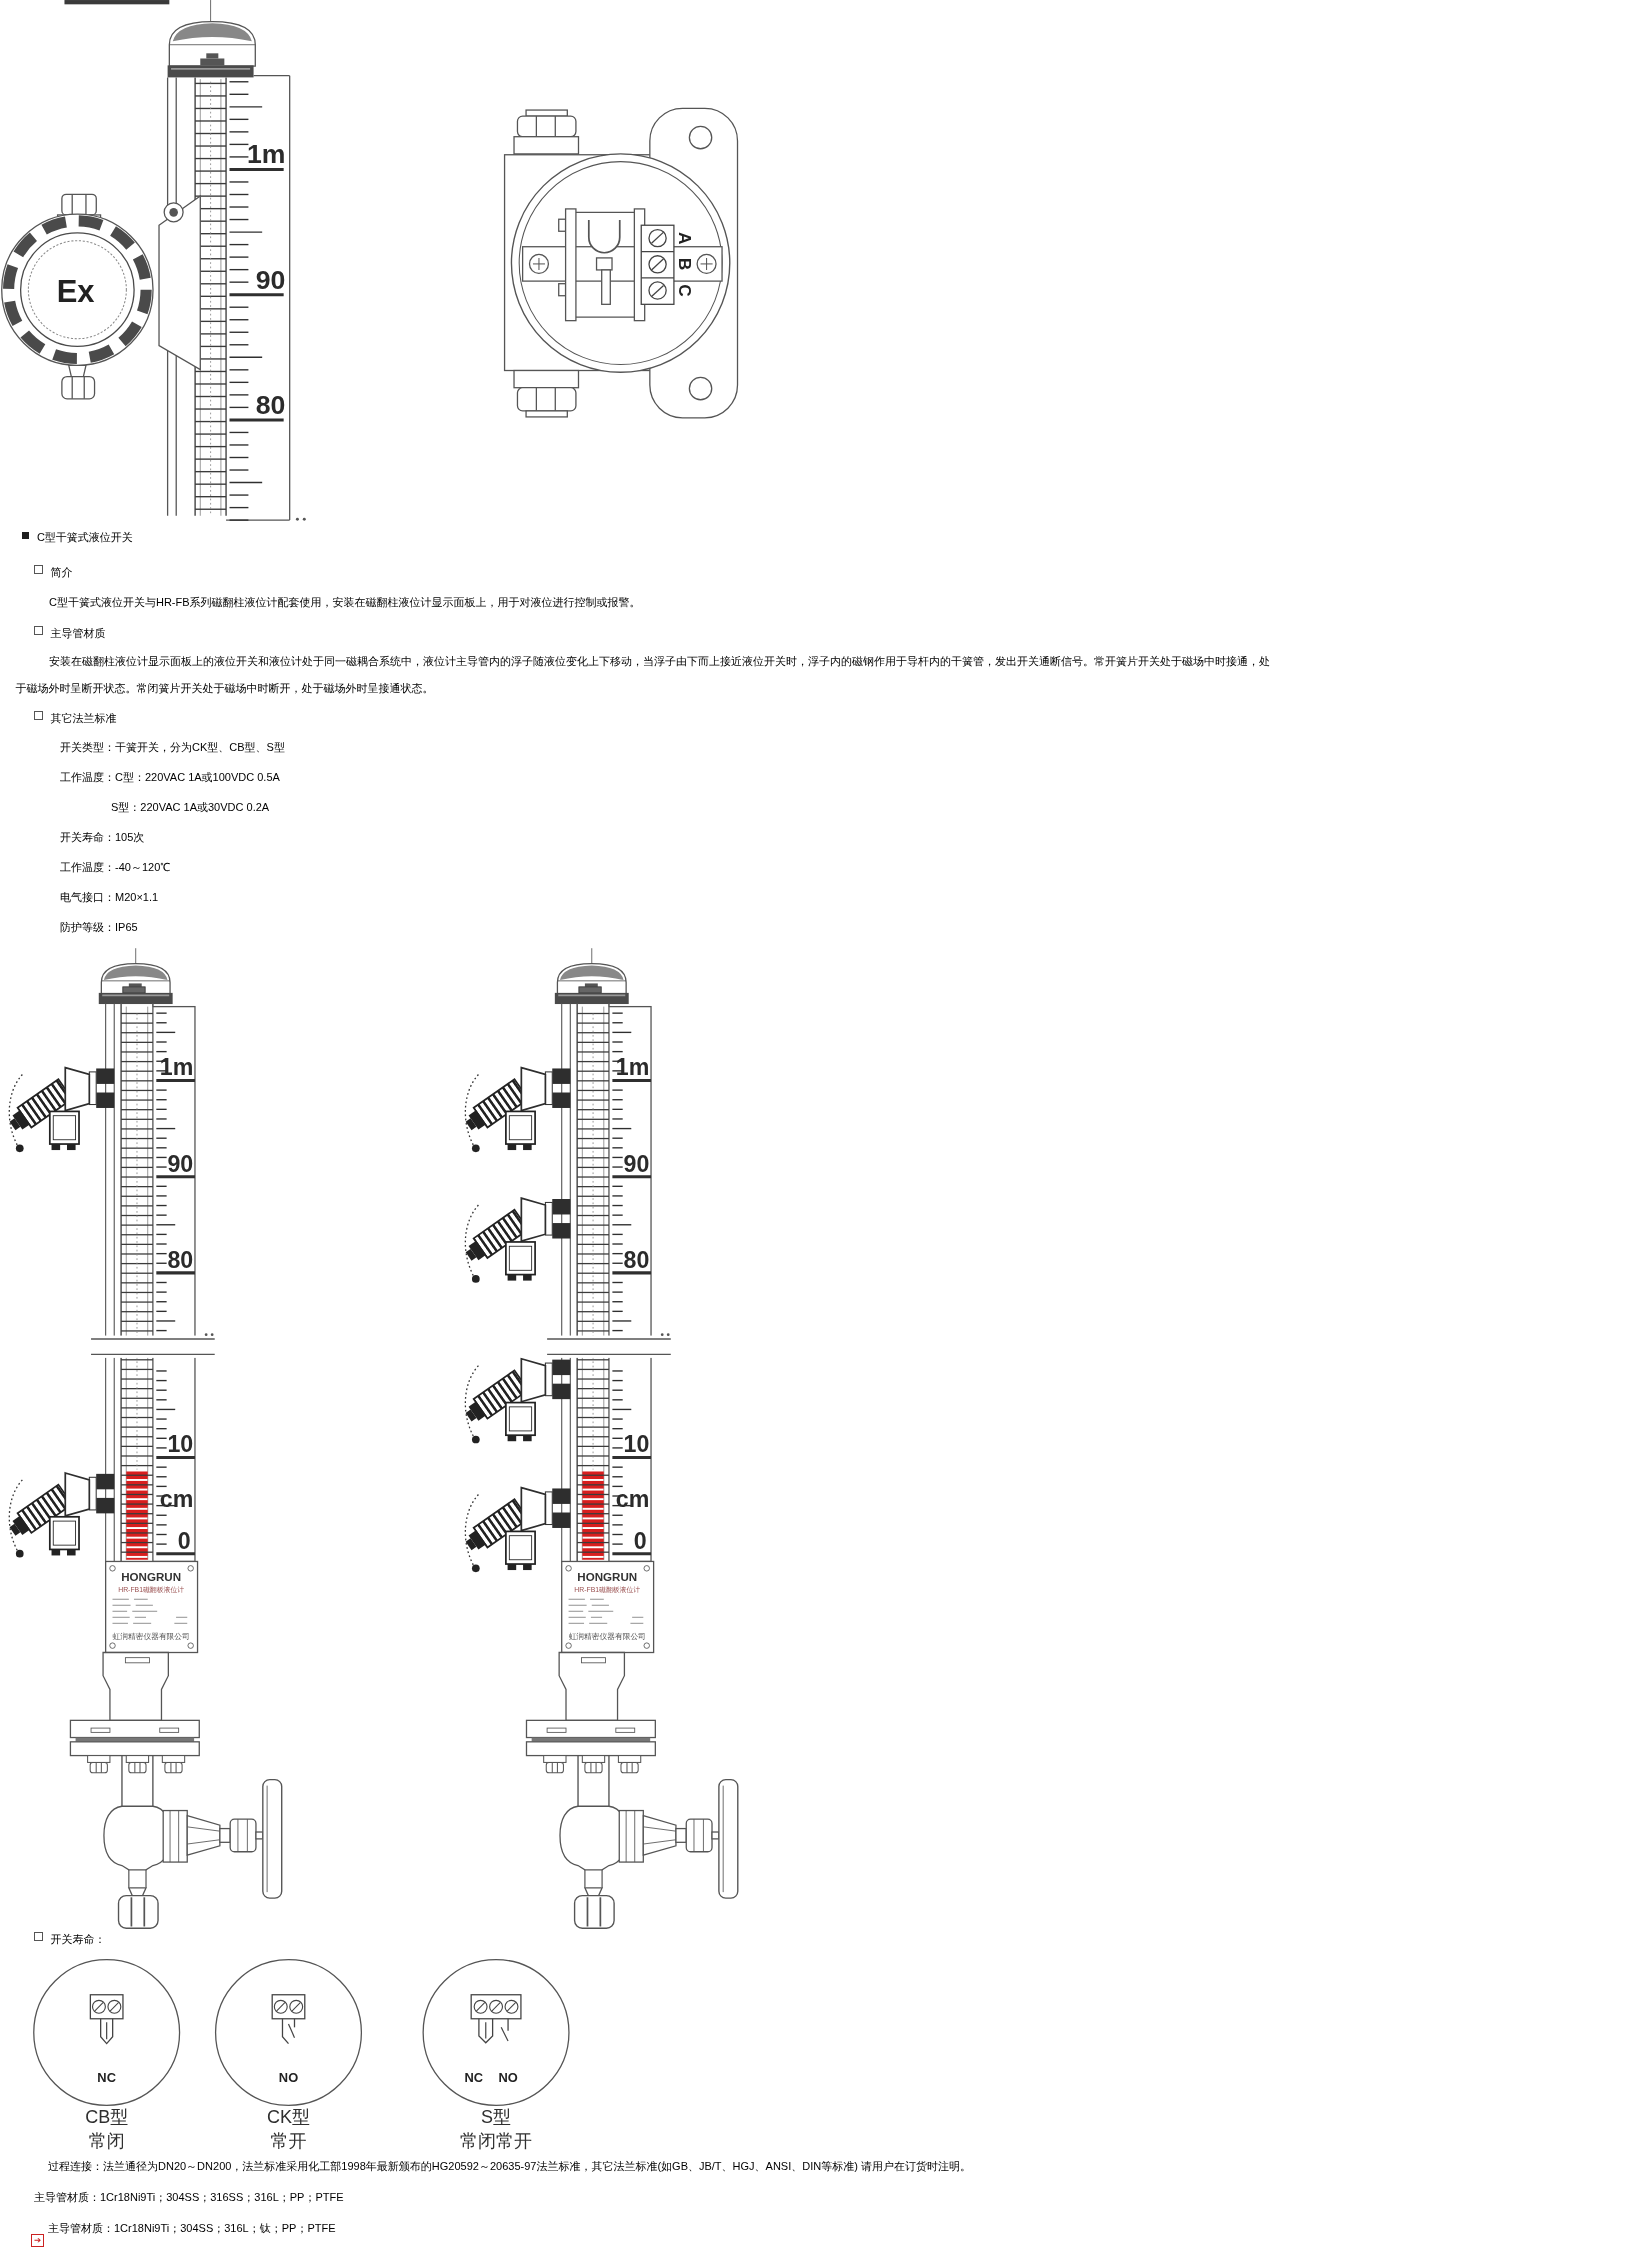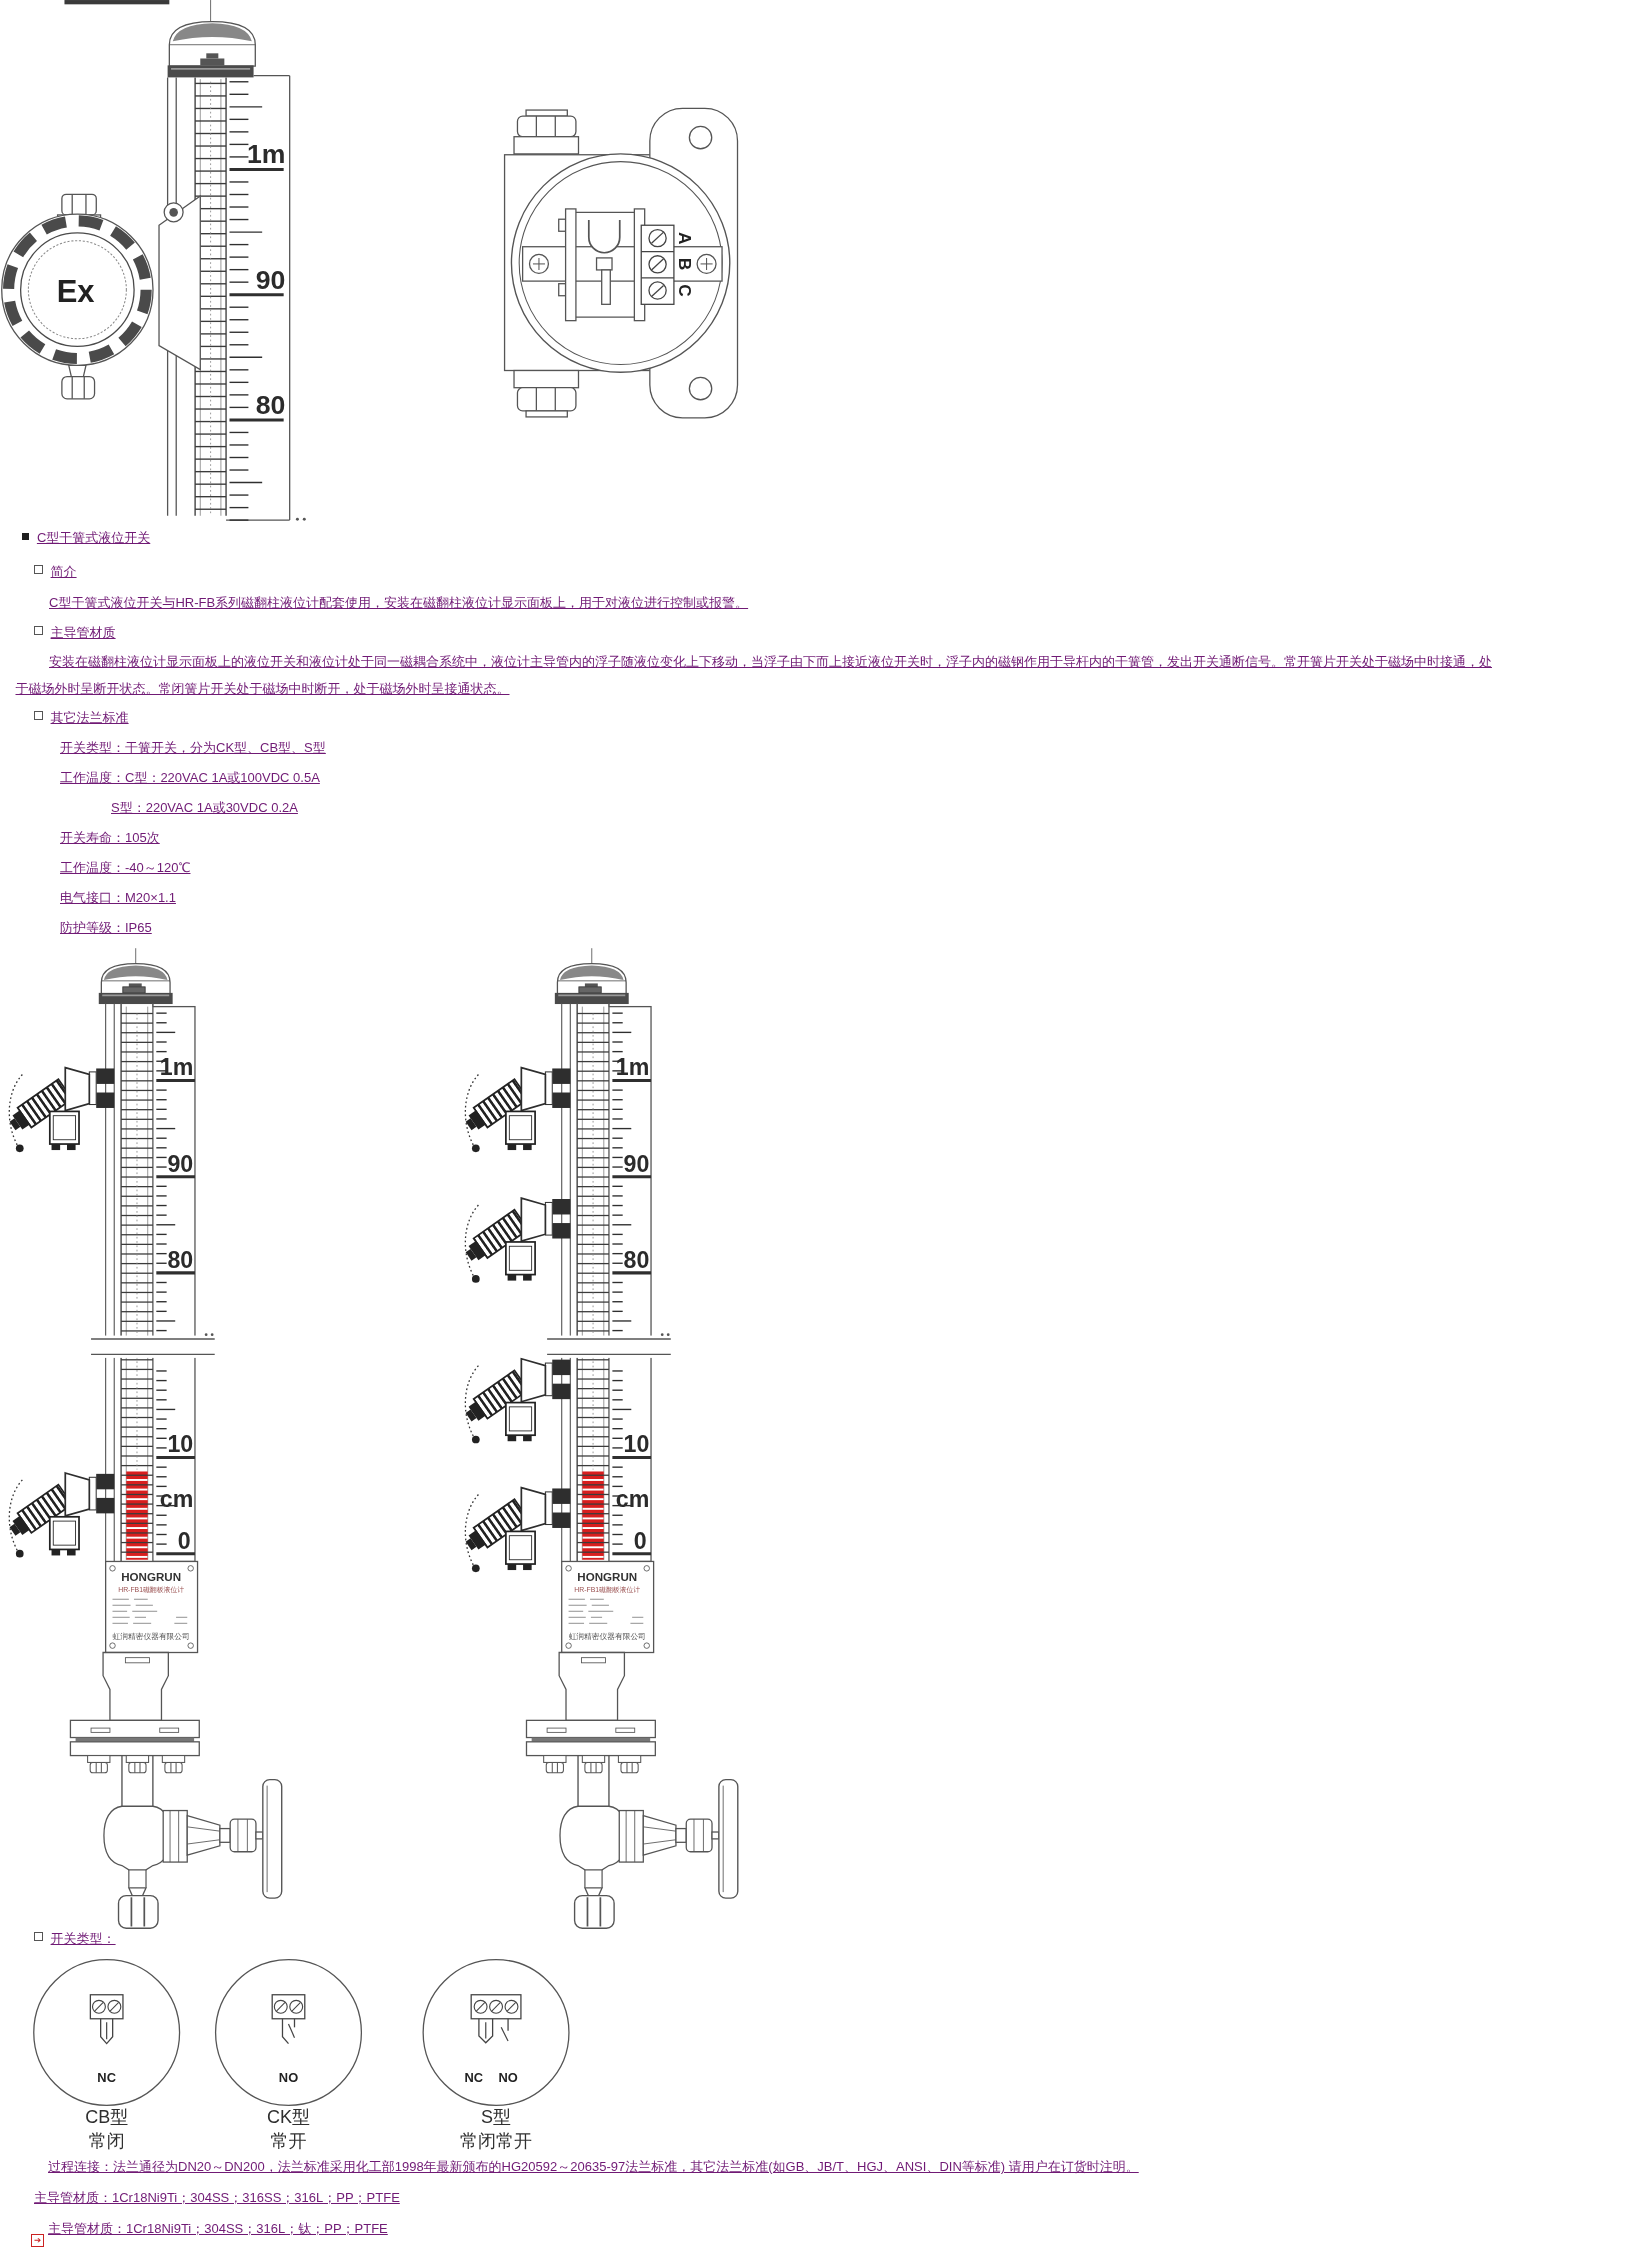--- a/index.html
+++ b/index.html
@@ -1,18 +1,18 @@
 <!DOCTYPE html>
 <html style="font-size:13.7px"><head>
 <meta charset="utf-8">
 <style>
   html,body{margin:0;padding:0;background:#fff;}
   body{width:1649px;height:2250px;position:relative;overflow:hidden;
        font-family:"Liberation Sans",sans-serif;color:#3f3f3f;}
-  .t{position:absolute;white-space:nowrap;font-size:13px;line-height:1.15;color:#701a75;text-decoration:underline;}
+  .t{position:absolute;white-space:nowrap;font-size:11px;line-height:1.15;color:#000000;}
   .fsq{display:inline-block;width:7.7px;height:7.7px;background:#1f1f1f;margin-right:7.7px;vertical-align:1.7px;}
   .osq{display:inline-block;width:6.9px;height:6.9px;border:1.3px solid #555;margin-right:7.7px;vertical-align:1.7px;}
   svg{position:absolute;overflow:visible;}
   .ret{position:absolute;left:31px;top:2234px;width:11.2px;height:11.2px;border:0.9px solid #c22;
        color:#c22;font-size:8.6px;line-height:10.3px;text-align:center;background:#fff;}
   text{font-family:"Liberation Sans",sans-serif;}
 </style>
 </head>
 <body>
 
@@ -471,21 +471,21 @@
       <use href="#gauge" x="531"></use>
     </g>
   <use href="#switchdev"></use>
   <use href="#switchdev" transform="translate(0,472)"></use>
   <use href="#switchdev" transform="translate(531,0)"></use>
   <use href="#switchdev" transform="translate(531,152)"></use>
   <use href="#switchdev" transform="translate(531,339)"></use>
   <use href="#switchdev" transform="translate(531,489)"></use>
 </svg>
 
-<div class="t" style="left:34px;top:1932px"><span class="osq"></span><span>开关类型：</span></div>
+<div class="t" style="left:34px;top:1932px"><span class="osq"></span><span>开关寿命：</span></div>
 
 <svg id="svg-terminals" style="left:0;top:1933px" width="601" height="223" viewBox="0 2250 700 260" fill="none">
   <g stroke="#555" stroke-width="1.5">
     <g>
       <circle cx="124" cy="2366" r="85" fill="#fff"></circle>
       <rect x="105" y="2322" width="38" height="28" fill="#fff" stroke="#444"></rect>
       <circle cx="115" cy="2336" r="7.5" stroke="#444" stroke-width="1.3"></circle>
         <line x1="110" y1="2341" x2="120" y2="2331" stroke="#444" stroke-width="1.2"></line>
       <circle cx="133" cy="2336" r="7.5" stroke="#444" stroke-width="1.3"></circle>
         <line x1="128" y1="2341" x2="138" y2="2331" stroke="#444" stroke-width="1.2"></line>

